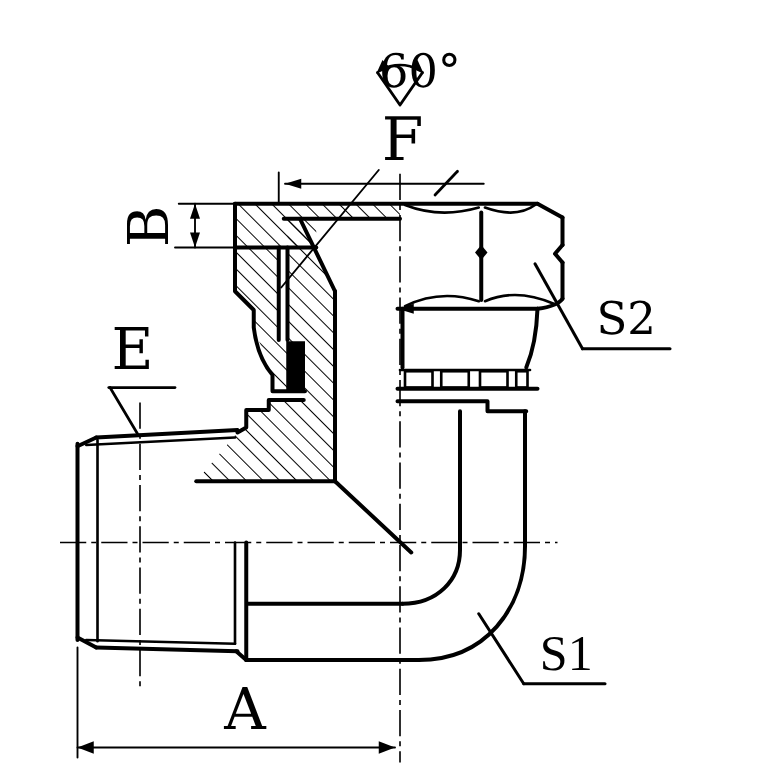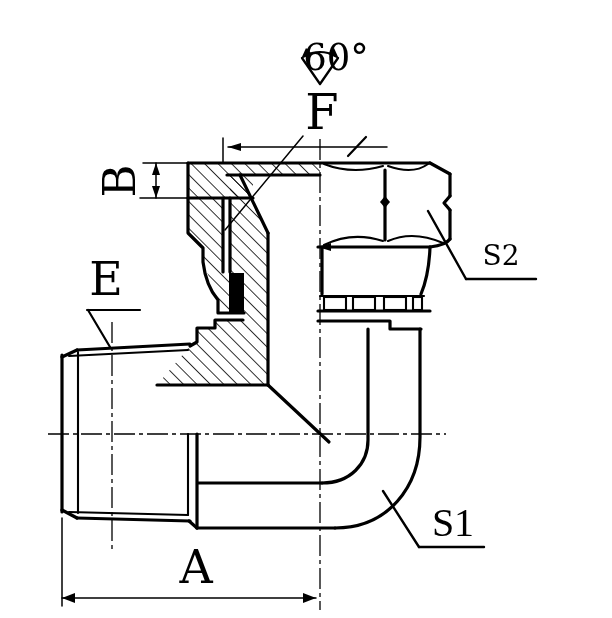--- a/index.html
+++ b/index.html
@@ -11,21 +11,21 @@
   .dim-label{
     position:absolute;color:#000;transform:translate(-50%,-50%);
     white-space:nowrap;line-height:1;user-select:none;
   }
   .lbl-angle{left:336px;top:26px;font-size:37px;margin-top:31px;}
   .lbl-f{left:322px;top:112px;font-size:48px;}
   .lbl-b{left:119px;top:181px;font-size:45px;transform:translate(-50%,-50%) rotate(-90deg);}
   .lbl-e{left:106px;top:279px;font-size:46px;}
   .lbl-a{left:196px;top:567px;font-size:46px;}
   .lbl-s1{left:453px;top:523px;font-size:40px;font-family:Liberation Serif, serif;}
-  .lbl-s2{left:501px;top:256px;font-size:28px;text-align:center;}
+  .lbl-s2{left:501px;top:256px;font-size:36px;text-align:center;}
 </style>
 </head>
 <body>
 
 <div class="canvas">
 
   <svg width="612" height="618" viewBox="0 0 612 618">
     <defs>
       <pattern id="hatch" patternUnits="userSpaceOnUse" width="9.5" height="9.5" patternTransform="rotate(-45)">
         <line x1="0" y1="0" x2="0" y2="9.5" stroke="#000" stroke-width="1.6"></line>

